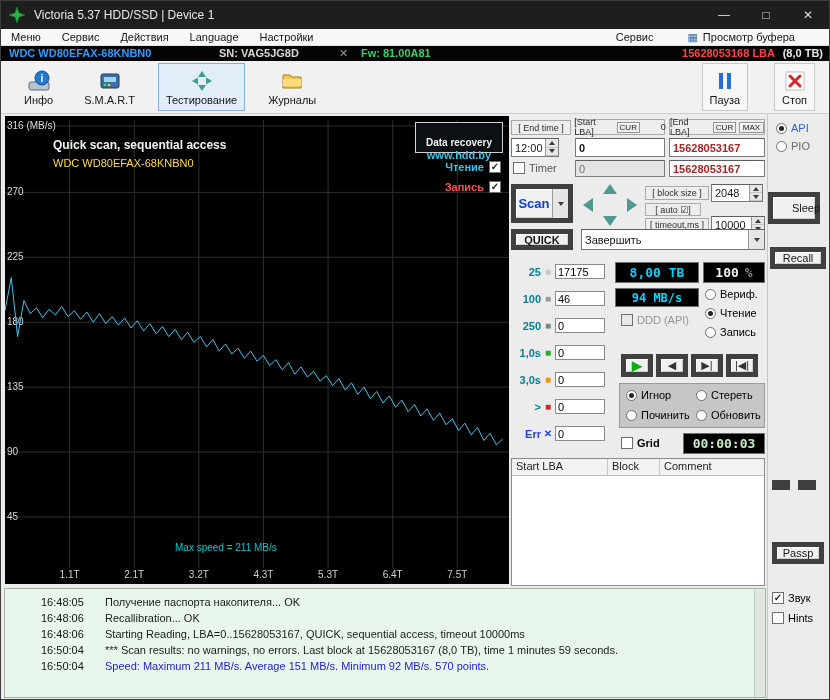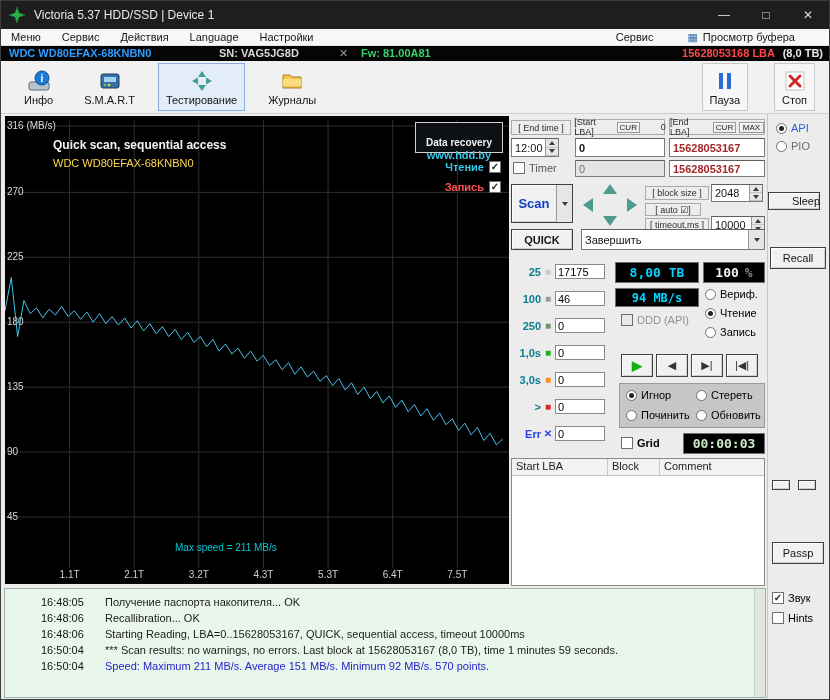--- a/index.html
+++ b/index.html
@@ -48,21 +48,21 @@
   .wm1{color:#f0f0f0;font-size:10px;font-weight:bold;display:block;line-height:12px;}
   .wm2{color:#39c6e8;font-size:11px;font-weight:bold;display:block;line-height:13px;}
   .legend-row{position:absolute;right:8px;display:flex;align-items:center;gap:5px;font-size:11px;font-weight:bold;}
   .gmax{position:absolute;left:170px;top:426px;color:#00c8d8;font-size:10px;}
 
   
   .cb{width:12px;height:12px;background:#fff;border:1px solid #6e6e6e;display:inline-flex;align-items:center;justify-content:center;font-size:10px;line-height:1;color:#222;flex:none;}
   .cb.checked::after{content:"✓";font-weight:bold;}
   .radio{width:11px;height:11px;border-radius:50%;background:#fff;border:1px solid #6e6e6e;display:inline-block;position:relative;flex:none;}
   .radio.sel::after{content:"";position:absolute;left:2px;top:2px;right:2px;bottom:2px;border-radius:50%;background:#222;}
-  .btn{background:#f1f1f1;border:1px solid #404040;box-shadow:inset 1px 1px 0 #fff, inset -1px -1px 0 #cfcfcf;display:flex;align-items:center;justify-content:center;font-size:11px;color:#161616;}
+  .btn{background:#f1f1f1;border:5px solid #404040;box-shadow:inset 1px 1px 0 #fff, inset -1px -1px 0 #cfcfcf;display:flex;align-items:center;justify-content:center;font-size:11px;color:#161616;}
   .field{background:#fff;border:1px solid #7a7a7a;border-top-color:#5f5f5f;display:flex;align-items:center;padding-left:3px;font-size:11px;color:#161616;}
   .field.dis{background:#e4e4e4;color:#707070;}
   .grplabel{border:1px solid #aaa;background:#ededed;display:flex;align-items:center;justify-content:center;font-size:9px;color:#2c2c2c;}
   .lcd{background:#000;border:1px solid #6f6f6f;display:flex;align-items:center;justify-content:center;font-weight:bold;font-family:"DejaVu Sans Mono",monospace;}
   .minibtn{background:#ededed;border:1px solid #979797;box-shadow:inset 1px 1px 0 #fff;font-size:8px;display:inline-flex;align-items:center;justify-content:center;height:11px;color:#222;flex:none;}
   .spin{display:flex;flex-direction:column;width:13px;height:100%;border-left:1px solid #9a9a9a;margin-left:auto;flex:none;}
   .spin i{flex:1;background:#e6e6e6;display:flex;align-items:center;justify-content:center;border-bottom:1px solid #c4c4c4;}
   .tri-u{width:0;height:0;border-left:3px solid transparent;border-right:3px solid transparent;border-bottom:4px solid #3c3c3c;}
   .tri-d{width:0;height:0;border-left:3px solid transparent;border-right:3px solid transparent;border-top:4px solid #3c3c3c;}
   .drop{width:16px;height:100%;border-left:1px solid #9a9a9a;background:#e6e6e6;display:flex;align-items:center;justify-content:center;margin-left:auto;flex:none;}
@@ -430,21 +430,21 @@
 
   <div id="side">
     <div class="abs optrow" style="left:8px;top:8px;">
       <span class="radio sel"></span>
       <span style="color:#2b62d8;">API</span>
     </div>
     <div class="abs optrow" style="left:8px;top:26px;">
       <span class="radio"></span>
       <span style="color:#6a6a6a;">PIO</span>
     </div>
-    <div class="abs btn" style="left:0;top:78px;width:52px;height:18px;padding-left:24px;">Sleep</div>
+    <div class="abs btn" style="left:0;top:78px;width:52px;height:32px;padding-left:24px;">Sleep</div>
     <div class="abs btn" style="left:2px;top:133px;width:56px;height:22px;">Recall</div>
     <div class="abs btn" style="left:4px;top:366px;width:18px;height:10px;"></div>
     <div class="abs btn" style="left:30px;top:366px;width:18px;height:10px;"></div>
     <div class="abs btn" style="left:4px;top:428px;width:52px;height:22px;">Passp</div>
     <div class="abs optrow" style="left:4px;top:478px;">
       <span class="cb checked"></span>
       <span>Звук</span>
     </div>
     <div class="abs optrow" style="left:4px;top:498px;">
       <span class="cb"></span>

